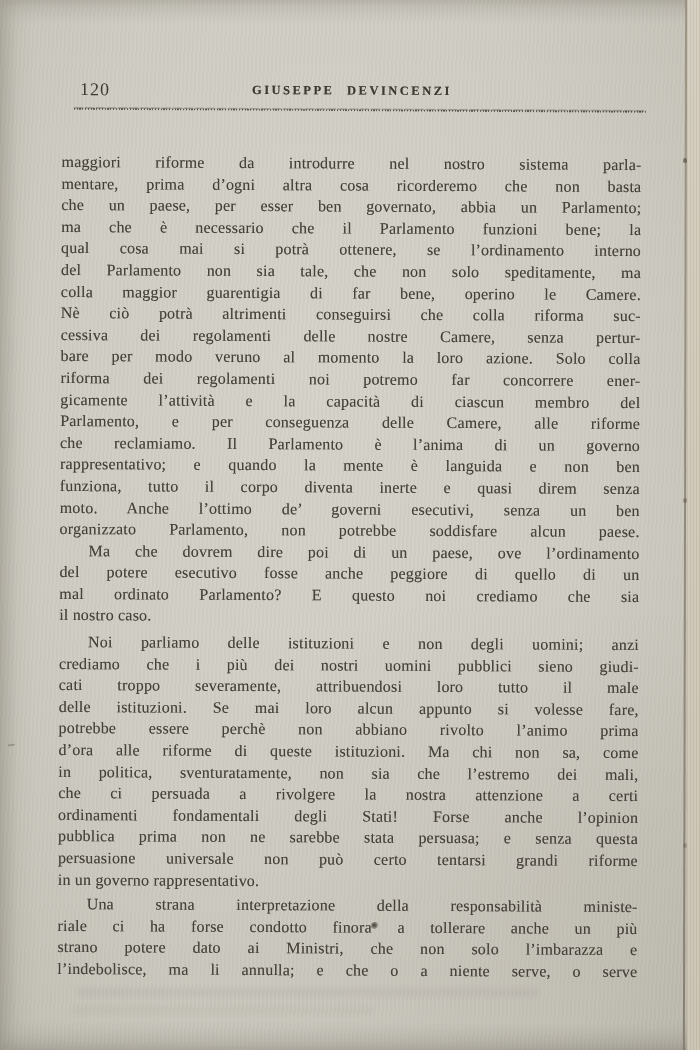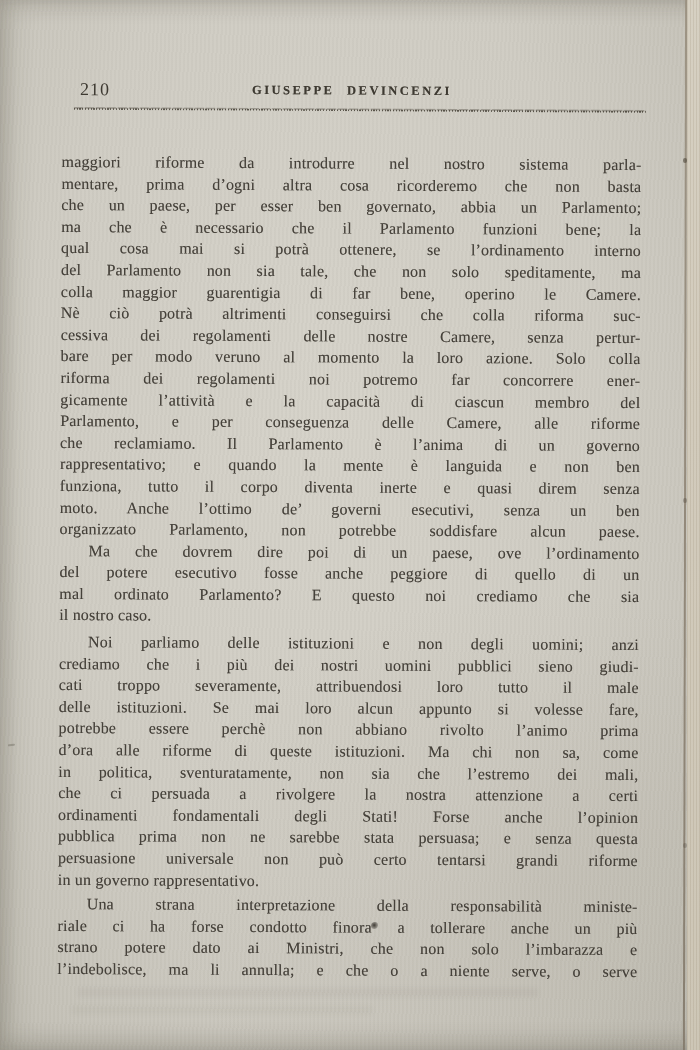--- a/index.html
+++ b/index.html
@@ -103,21 +103,21 @@
 <div class="photo">
 
   <div class="page-stack-edge"></div>
   <div class="page-edge-line"></div>
   <div class="edge-nick" style="top:158px"></div>
   <div class="edge-nick" style="top:498px;opacity:.6"></div>
   <div class="edge-nick" style="top:843px;opacity:.5"></div>
 
   <div class="sheet">
     <div class="header">
-      <span class="pagenum">210</span>
+      <span class="pagenum">120</span>
       <div class="running-title">GIUSEPPE DEVINCENZI</div>
       <div class="rule"></div>
     </div>
 
     <div class="bodytext">
 
       <div class="para m0">
         <div class="line">maggiori riforme da introdurre nel nostro sistema parla-</div>
         <div class="line">mentare, prima d’ogni altra cosa ricorderemo che non basta</div>
         <div class="line">che un paese, per esser ben governato, abbia un Parlamento;</div>

